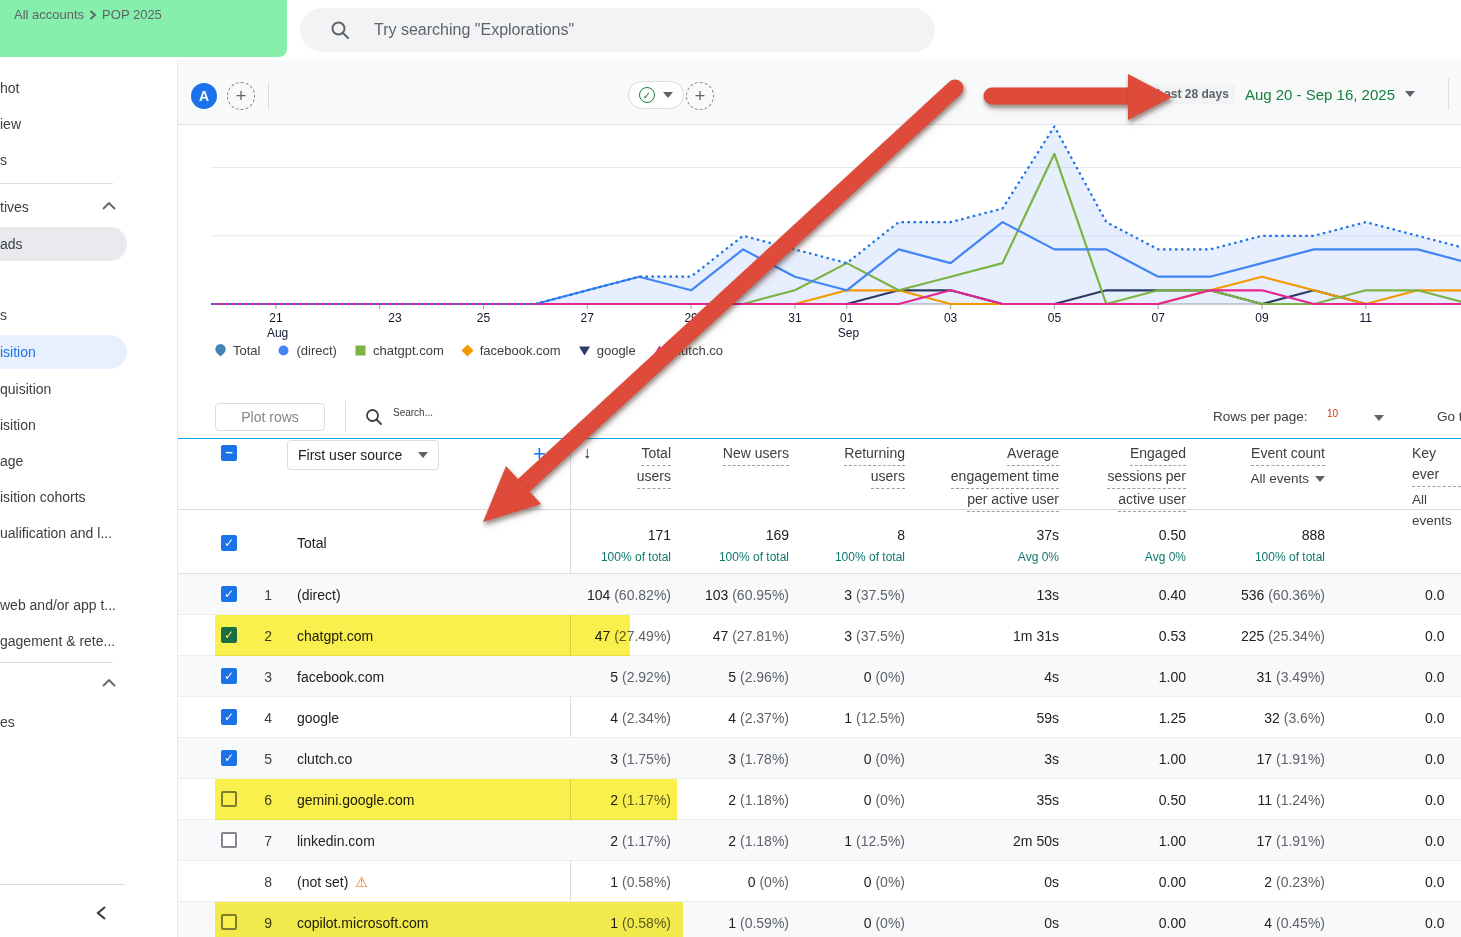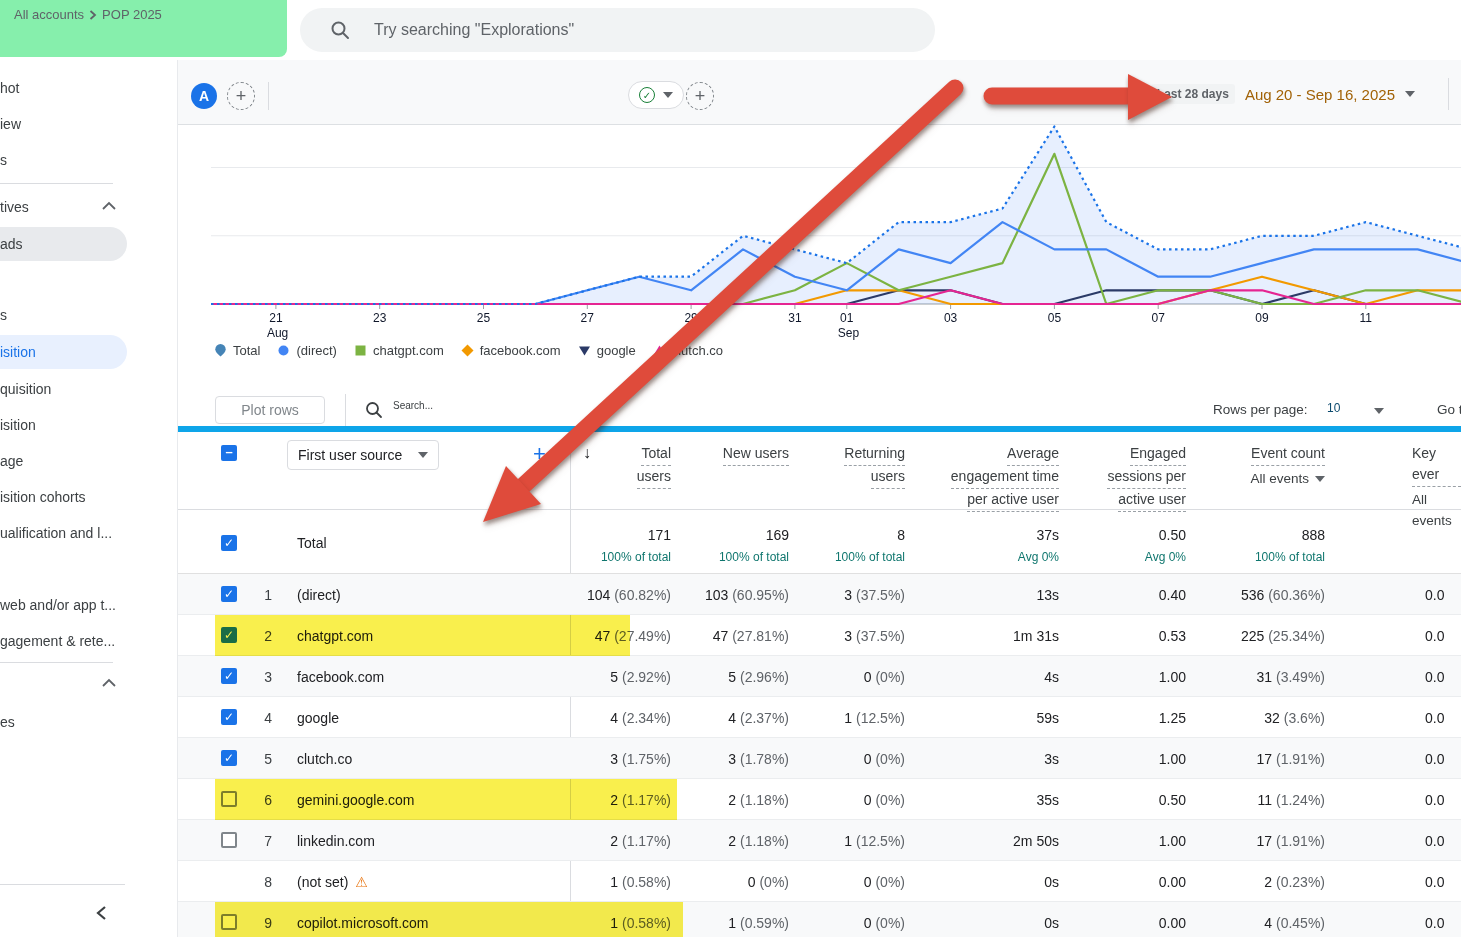--- a/index.html
+++ b/index.html
@@ -27,36 +27,36 @@
   
   #rheader { position:absolute; left:178px; top:60px; width:1283px; height:64px; background:#f8f9fa; }
   #avatar { position:absolute; left:13px; top:23px; width:26px; height:26px; border-radius:50%; background:#1a73e8; color:#fff; font-size:14px; font-weight:bold; display:flex; align-items:center; justify-content:center; }
   .dashed-plus { position:absolute; width:28px; height:28px; border:1px dashed #80868b; border-radius:50%; color:#5f6368; font-size:18px; display:flex; align-items:center; justify-content:center; background:transparent; }
   .vdiv { position:absolute; width:1px; background:#dadce0; }
   #rtitle { position:absolute; left:107px; top:21px; font-size:20px; color:#202124; border-bottom:2px dashed #747775; padding-bottom:7px; }
   #vpill { position:absolute; left:450px; top:21px; height:28px; border:1px solid #dadce0; background:#fff; border-radius:14px; display:flex; align-items:center; gap:8px; padding:0 10px; }
   #gcheck { width:16px; height:16px; border:1.6px solid #188038; border-radius:50%; color:#188038; font-size:10px; font-weight:bold; display:flex; align-items:center; justify-content:center; }
   #datebox { position:absolute; right:46px; top:24px; display:flex; align-items:center; gap:10px; }
   #date-preset { font-size:12px; font-weight:bold; color:#5f6368; background:#f1f3f4; padding:3px 6px; border-radius:3px; }
-  #date-range { font-size:15px; color:#a16207; }
+  #date-range { font-size:15px; color:#15803d; }
 
   
   #chartcard { position:absolute; left:178px; top:124px; width:1283px; height:248px; background:#fff; border-top:1px solid #dde0e3; overflow:hidden; }
   #chart-svg { position:absolute; left:0; top:0; }
   .x-lab { position:absolute; width:44px; text-align:center; font-size:12px; color:#0f172a; line-height:15px; top:186px; }
   #legend { position:absolute; left:36px; top:218px; display:flex; align-items:center; gap:17px; }
   .leg-item { display:flex; align-items:center; gap:6px; font-size:13px; color:#3c4043; }
 
   
   #tablecard { position:absolute; left:178px; top:388px; width:1283px; height:549px; background:#fff; overflow:hidden; }
-  #ctrl-row { position:absolute; left:0; top:0; width:1283px; height:44px; border-bottom:6px solid #0ea5e9; }
+  #ctrl-row { position:absolute; left:0; top:7px; width:1283px; height:44px; border-bottom:1px solid #0ea5e9; }
   #plot-rows { position:absolute; left:37px; top:8px; width:110px; height:28px; border:1px solid #dadce0; border-radius:4px; background:#fff; color:#80868b; font-size:14px; display:flex; align-items:center; justify-content:center; }
   #tsearch { position:absolute; left:215px; top:12px; color:#3c4043; font-size:10px; }
   #rpp-label { position:absolute; left:1035px; top:14px; font-size:13.5px; color:#3c4043; }
-  #rpp-val { position:absolute; left:1149px; top:13px; font-size:12px; color:#0c4a6e; }
+  #rpp-val { position:absolute; left:1149px; top:13px; font-size:10px; color:#c2410c; }
   #rpp-caret { position:absolute; left:1196px; top:20px; }
   #goto { position:absolute; left:1259px; top:14px; font-size:13.5px; color:#3c4043; white-space:nowrap; }
 
   #thead { position:absolute; left:0; top:47px; width:1283px; height:75px; border-bottom:1px solid #dadce0; }
   .hcol { position:absolute; top:8px; text-align:right; font-size:14px; color:#3c4043; line-height:21px; }
   .hline { display:inline-block; border-bottom:1px dashed #9aa0a6; padding-bottom:1px; }
   .hsub { font-size:13.5px; color:#3c4043; display:flex; align-items:center; gap:6px; justify-content:flex-end; margin-top:2px; }
   .cb { position:absolute; width:16px; height:16px; border-radius:2px; }
   .cb.checked { background:#1a73e8; color:#fff; font-size:12px; font-weight:bold; text-align:center; line-height:16px; }
   .cb.indet { background:#1a73e8; color:#fff; font-size:13px; font-weight:bold; text-align:center; line-height:14px; }
@@ -185,21 +185,21 @@
         <polyline points="33,179.0 46.0,179.0 97.9,179.0 149.8,179.0 201.7,179.0 253.6,179.0 305.5,179.0 357.4,179.0 409.3,179.0 461.2,179.0 513.1,179.0 565.0,179.0 616.9,165.3 668.8,138.1 720.7,165.3 772.6,151.7 824.5,138.1 876.4,28.8 928.3,179.0 980.2,165.3 1032.1,165.3 1084.0,179.0 1135.9,179.0 1187.8,165.3 1239.7,165.3 1291.6,179.0 1343.5,179.0 1395.4,179.0 1447.3,179.0" fill="none" stroke="#7cb342" stroke-width="2.2" stroke-linejoin="round"></polyline>
         <polyline points="33,179.0 46.0,179.0 97.9,179.0 149.8,179.0 201.7,179.0 253.6,179.0 305.5,179.0 357.4,179.0 409.3,165.3 461.2,151.7 513.1,165.3 565.0,124.4 616.9,151.7 668.8,165.3 720.7,124.4 772.6,138.1 824.5,97.1 876.4,124.4 928.3,124.4 980.2,151.7 1032.1,151.7 1084.0,138.1 1135.9,124.4 1187.8,124.4 1239.7,124.4 1291.6,138.1 1343.5,124.4 1395.4,124.4 1447.3,124.4" fill="none" stroke="#4285f4" stroke-width="2.2" stroke-linejoin="round"></polyline>
         <polyline points="33,179.0 46.0,179.0 97.9,179.0 149.8,179.0 201.7,179.0 253.6,179.0 305.5,179.0 357.4,179.0 409.3,179.0 461.2,179.0 513.1,179.0 565.0,179.0 616.9,179.0 668.8,179.0 720.7,179.0 772.6,165.3 824.5,179.0 876.4,179.0 928.3,179.0 980.2,179.0 1032.1,165.3 1084.0,165.3 1135.9,179.0 1187.8,179.0 1239.7,179.0 1291.6,179.0 1343.5,179.0 1395.4,179.0 1447.3,179.0" fill="none" stroke="#e52592" stroke-width="2.2" stroke-linejoin="round"></polyline>
         <polyline points="33,179.0 46.0,179.0 97.9,179.0 149.8,179.0 201.7,179.0 253.6,179.0 305.5,179.0 357.4,179.0 409.3,165.3 461.2,151.7 513.1,151.7 565.0,110.8 616.9,124.4 668.8,138.1 720.7,97.1 772.6,97.1 824.5,83.5 876.4,1.5 928.3,97.1 980.2,124.4 1032.1,124.4 1084.0,110.8 1135.9,110.8 1187.8,97.1 1239.7,110.8 1291.6,124.4 1343.5,110.8 1395.4,110.8 1447.3,110.8" fill="none" stroke="#1a73e8" stroke-width="2.2" stroke-linejoin="round" stroke-dasharray="2.5 3.5"></polyline>
       </svg>
     <div id="x-labels">
         <div class="x-lab" style="left: 75.9px;">
           <div>21</div>
           <div style="text-align:left;padding-left:13px">Aug</div>
         </div>
-        <div class="x-lab" style="left: 179.7px;">
+        <div class="x-lab" style="left: 179.7px; text-align: right;">
           <div>23</div>
         </div>
         <div class="x-lab" style="left: 283.5px;">
           <div>25</div>
         </div>
         <div class="x-lab" style="left: 387.3px;">
           <div>27</div>
         </div>
         <div class="x-lab" style="left: 491.1px;">
           <div>29</div>

